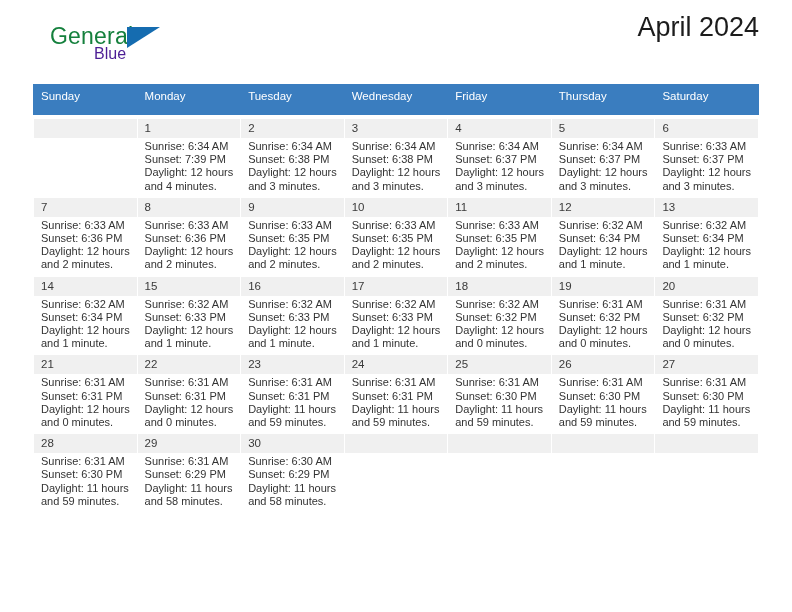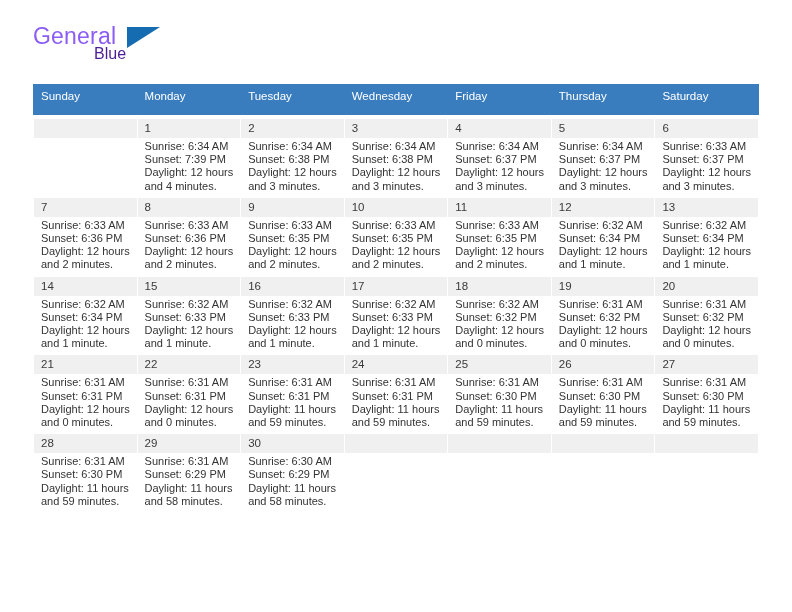--- a/index.html
+++ b/index.html
@@ -32,25 +32,25 @@
   }
   .brand {
     position: relative;
     margin-top: 25px;
     width: 200px;
     height: 48px;
     user-select: none;
   }
   .brand-general {
     position: absolute;
-    left: 0;
+    left: 17px;
     top: 0;
     font-size: 23px;
     letter-spacing: 0.2px;
-    color: #8b5cf6;
+    color: #15803d;
     line-height: 1;
   }
   .brand-triangle {
     position: absolute;
     left: 94px;
     top: 2px;
     width: 0;
     height: 0;
     border-left: 33px solid #156cb0;
     border-bottom: 21px solid transparent;
@@ -145,20 +145,21 @@
 
   <div class="header">
 
     <div class="brand">
       <span class="brand-general">General</span>
       <span class="brand-triangle"></span>
       <span class="brand-blue">Blue</span>
     </div>
 
     <div class="title-block">
+      <div class="cal-title">April 2024</div>
     </div>
 
   </div>
 
   <table class="calendar">
     <thead>
       <tr id="weekday-row">
           <th>Sunday</th>
           <th>Monday</th>
           <th>Tuesday</th>

